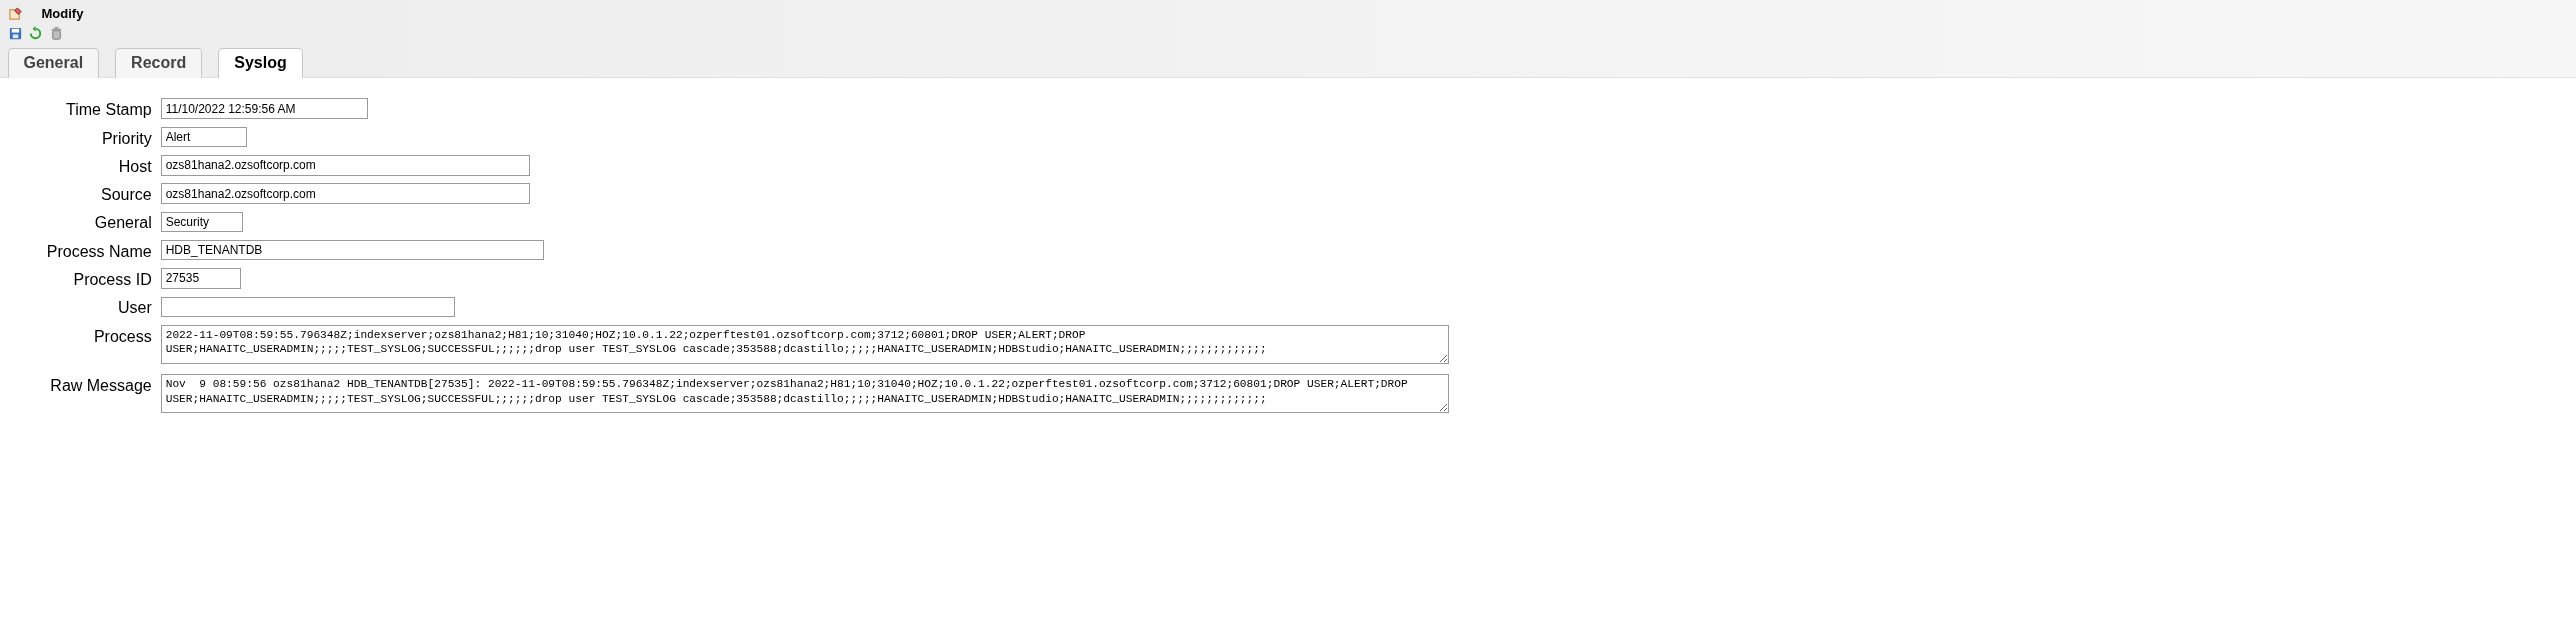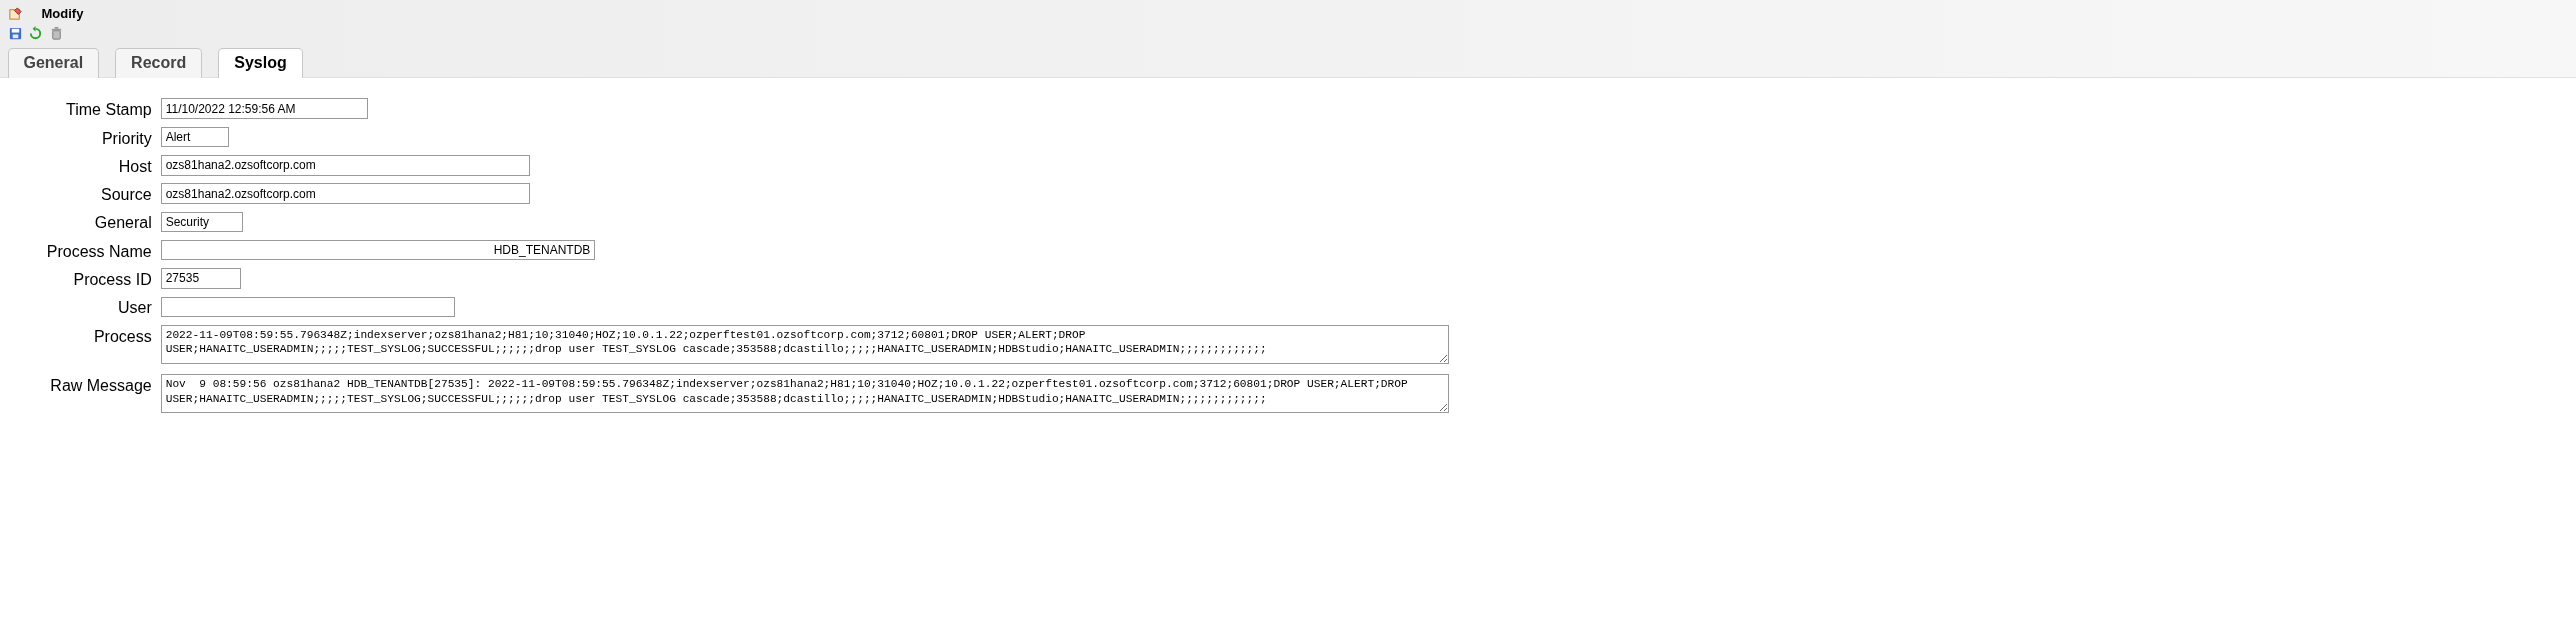--- a/index.html
+++ b/index.html
@@ -96,25 +96,25 @@
     .form-value textarea {
       border: 0.9px solid #9a9a9a;
       padding: 1.9px 3.7px;
       font-family: "Courier New", monospace;
       font-size: 11.2px;
       resize: both;
       background: #fff;
       line-height: 1.3;
     }
     .w-timestamp { width: 207px; }
-    .w-priority { width: 68px; }
+    .w-priority { width: 86px; }
     .w-host { width: 369px; }
     .w-source { width: 369px; }
     .w-facility { width: 82px; }
-    .w-process-name { width: 434px; text-align: right; }
+    .w-process-name { width: 383px; }
     .w-process-id { width: 80px; }
     .w-user { width: 294px; }
     .w-message { width: 1288px; height: 39px; }
     .w-raw { width: 1288px; height: 39px; }
   </style>
 </head>
 <body>
 
 <div class="header-bar">
   <div class="title-row">

